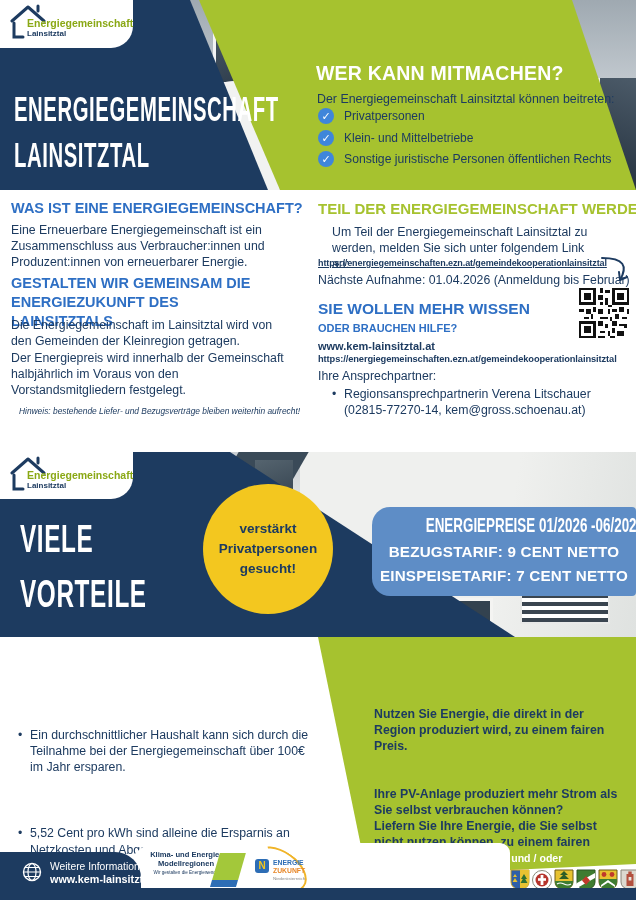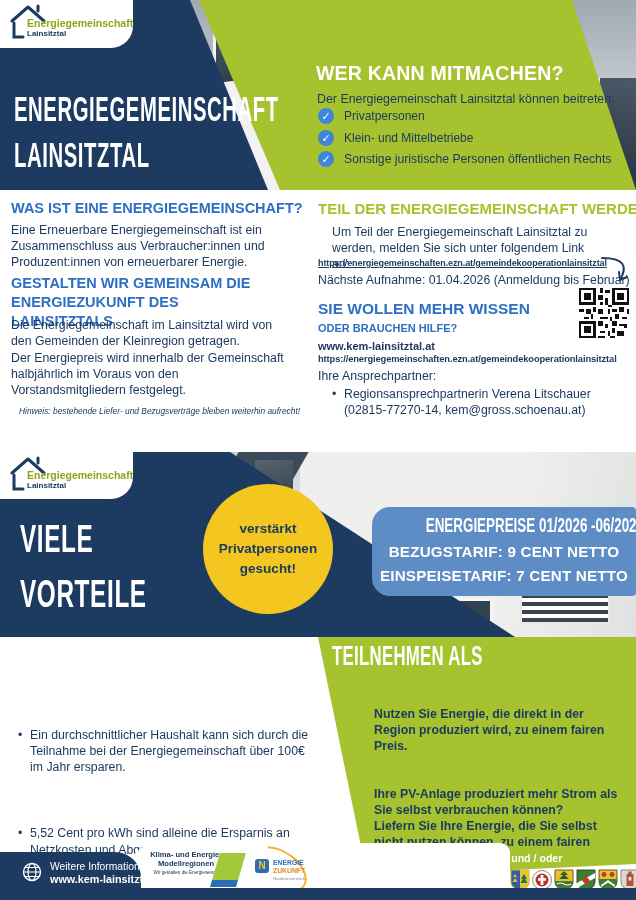--- a/index.html
+++ b/index.html
@@ -247,23 +247,20 @@
     </svg>
     <div class="abs logo-t1">Energiegemeinschaft</div>
     <div class="abs logo-t2">Lainsitztal</div>
   </div>
 
   <div class="abs poly-green-2"></div>
 
   <div class="abs c-bullet" style="left:16px;top:662px;width:282px;">Ein durchschnittlicher Haushalt kann sich durch die Teilnahme bei der Energiegemeinschaft über 100€ im Jahr ersparen.</div>
   <div class="abs c-bullet" style="left:16px;top:712px;width:282px;">5,52 Cent pro kWh sind alleine die Ersparnis an Netzkosten und Abgaben, welche Mitglieder in der regionalen Energiegemeinschaft nicht zahlen.</div>
 
-  <div class="abs part-head">
-    <span class="cond">TEILNEHMEN ALS</span>
-  </div>
 
   <div class="abs g-desc" style="left:374px;top:706px;width:248px;">Nutzen Sie Energie, die direkt in der Region produziert wird, zu einem fairen Preis.</div>
 
   <div class="abs g-desc" style="left:374px;top:786px;width:250px;">Ihre PV-Anlage produziert mehr Strom als Sie selbst verbrauchen können?</div>
   <div class="abs g-desc" style="left:374px;top:818px;width:250px;">Liefern Sie Ihre Energie, die Sie selbst nicht nutzen können, zu einem fairen Preis.</div>
   <div class="abs g-foot" style="left:374px;top:851px;width:245px;">Sie können als Bezieher:in und / oder Einspeiser:in teilnehmen.</div>
 
   <div class="abs foot-white"></div>
 
   <div class="kem-t" style="left:150px;top:851px;width:72px;font-size:7.6px;line-height:8.5px;">

